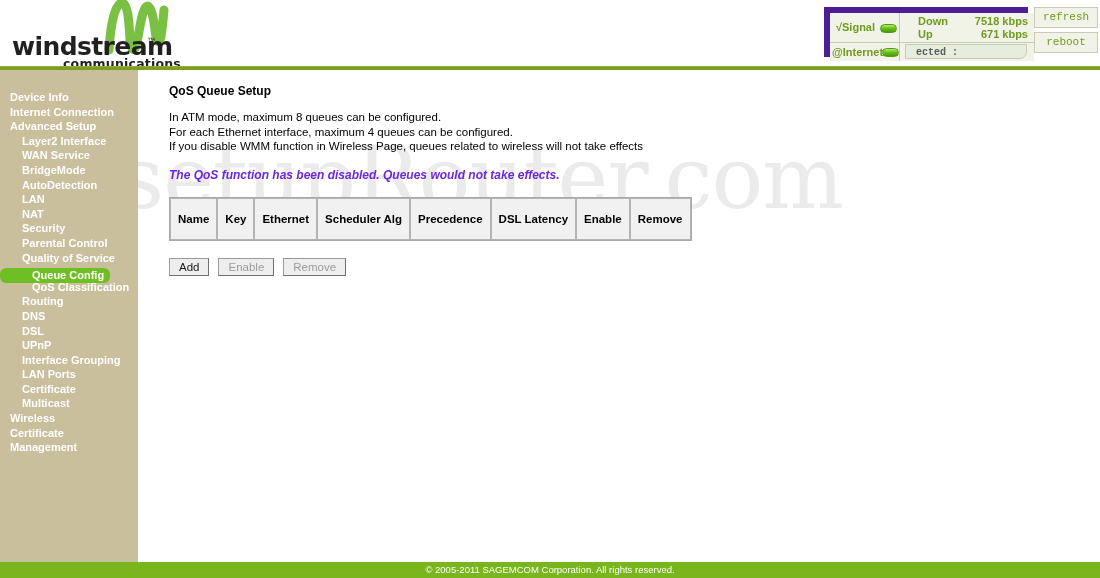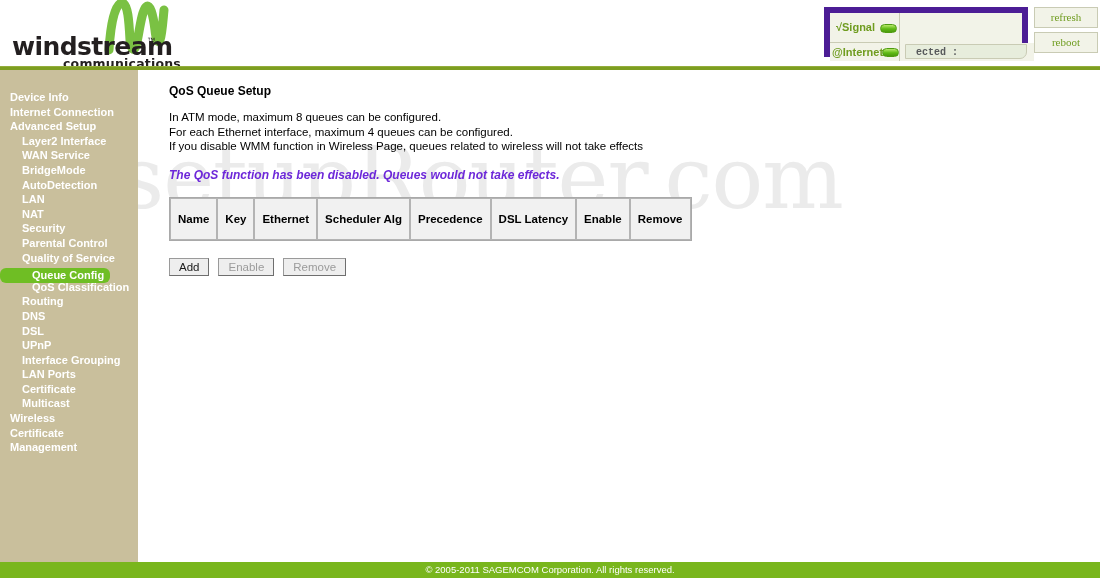--- a/index.html
+++ b/index.html
@@ -118,21 +118,21 @@
     font-size: 10px; font-weight: bold; color: #57595b;
     white-space: nowrap;
   }
   #btn-col { position: absolute; left: 1034px; top: 7px; }
   .hdr-btn {
     width: 64px; height: 21px;
     margin-bottom: 4px;
     background: #f2f3e8;
     border: 1px solid #c9cbb4;
     color: #6f9c1f;
-    font-family: Liberation Serif, serif;
+    font-family: Liberation Mono, monospace;
     font-size: 11px;
     text-align: center;
     line-height: 19px;
     cursor: pointer;
   }
 
   
   #sidebar {
     position: absolute; left: 0; top: 70px;
     width: 138px; height: 492px;
@@ -260,20 +260,30 @@
       <div id="logo-sub">communications</div>
     </div>
 
     <div id="status-panel">
 
       <div class="status-cell" id="signal-cell">
         <span id="signal-label">√Signal</span>
         <span class="led" id="signal-led"></span>
       </div>
 
+      <div class="status-cell" id="rates-cell">
+        <div class="rate-row" id="rate-down">
+          <span class="rate-name">Down</span>
+          <span class="rate-val">7518 kbps</span>
+        </div>
+        <div class="rate-row" id="rate-up">
+          <span class="rate-name">Up</span>
+          <span class="rate-val">671 kbps</span>
+        </div>
+      </div>
 
       <div class="status-cell" id="internet-cell">
         <span id="internet-label">@Internet</span>
         <span class="led" id="internet-led"></span>
       </div>
 
       <div class="status-cell" id="conn-cell">
         <div id="conn-pill">
           <span id="conn-text">ected :</span>
         </div>

